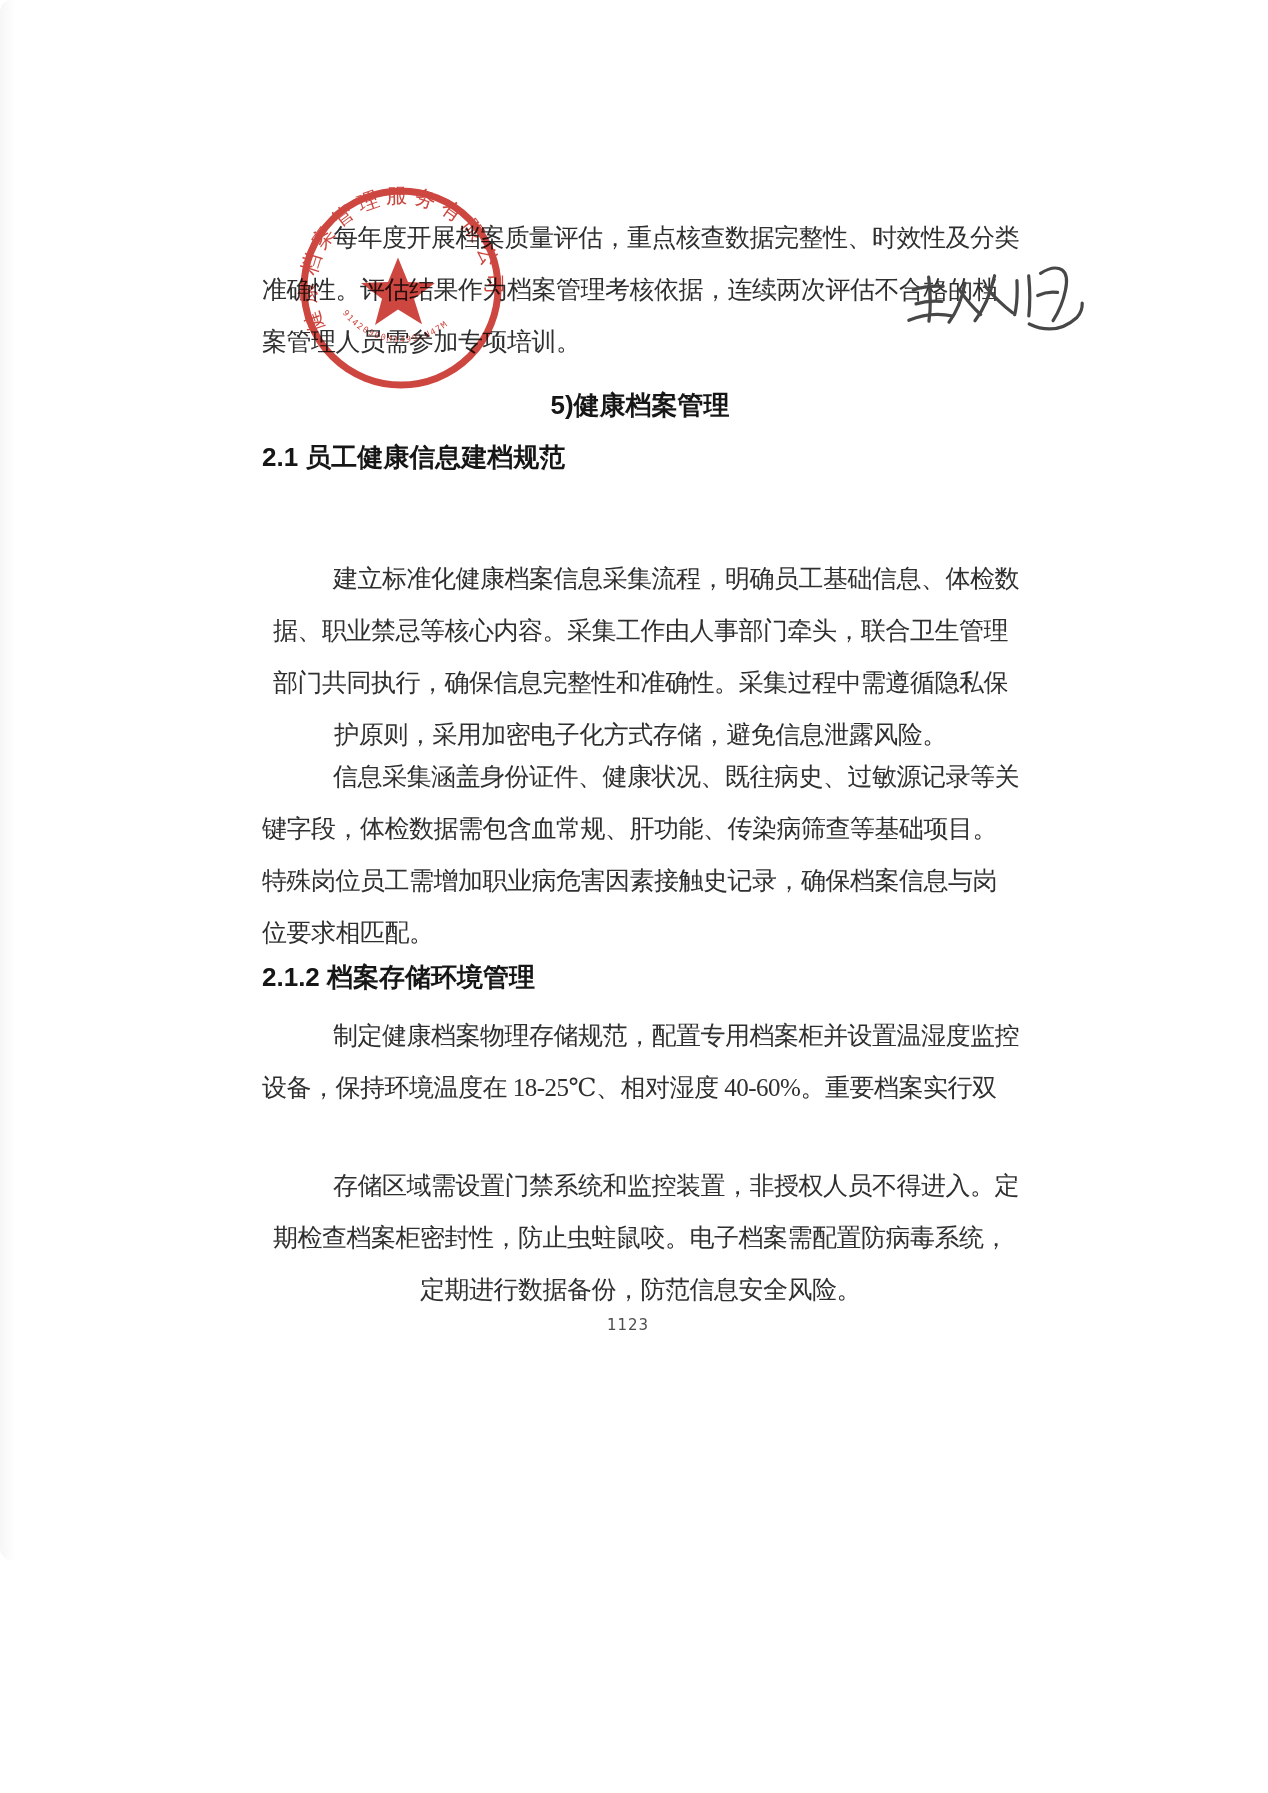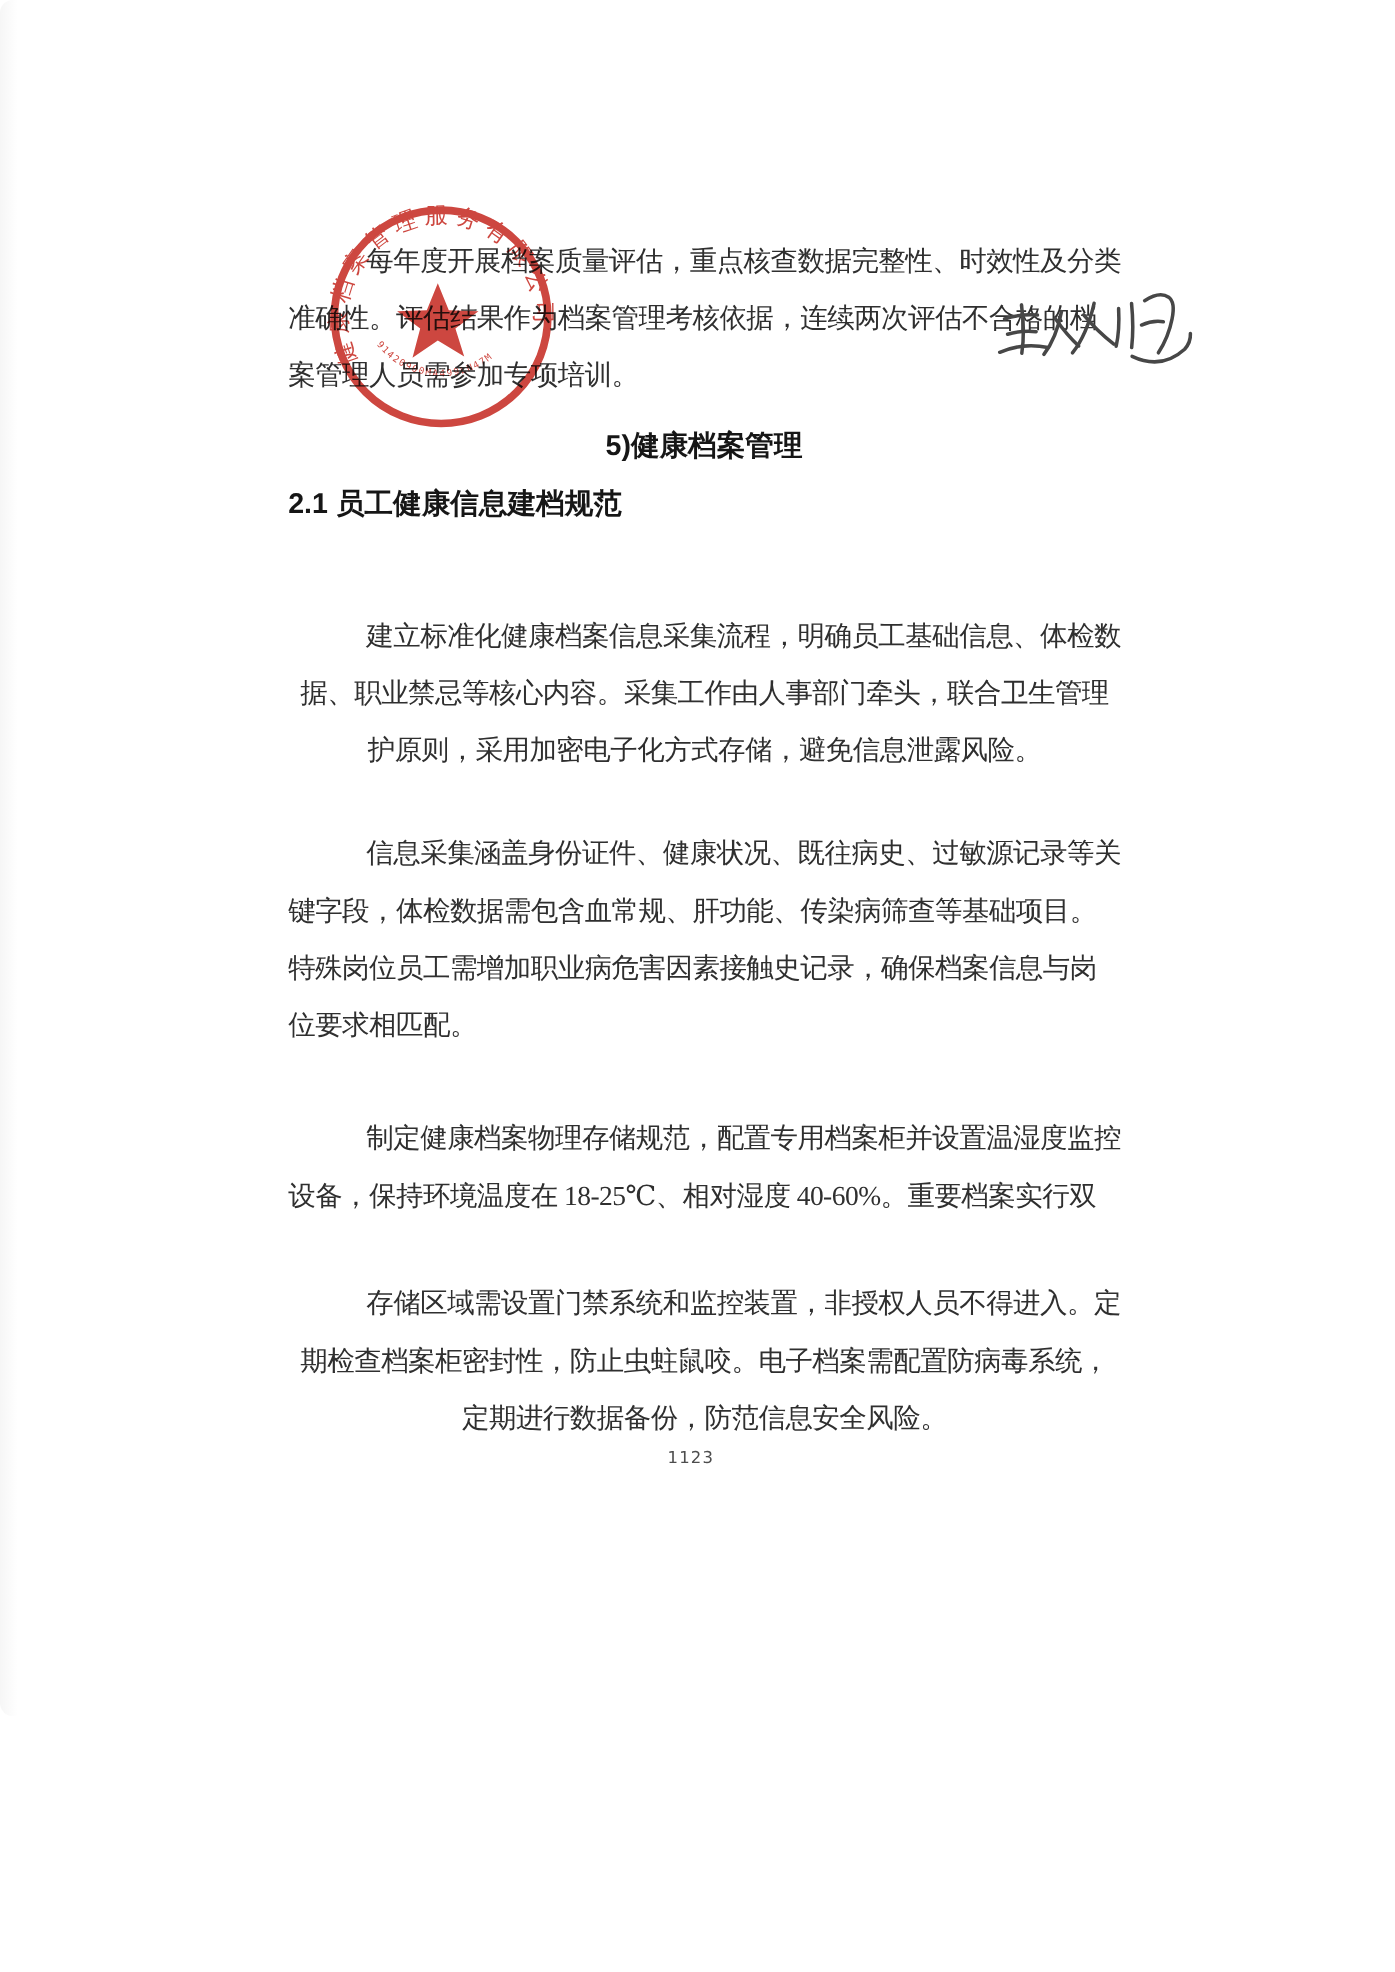--- a/index.html
+++ b/index.html
@@ -121,30 +121,32 @@
   </svg>
 
   <div class="heading-center" style="top:388px;">5)健康档案管理</div>
 
   <div class="heading" style="top:440px;">2.1 员工健康信息建档规范</div>
 
 
   <div class="bodytext" style="top:553px;text-align:center;">
     <div class="line indent">建立标准化健康档案信息采集流程，明确员工基础信息、体检数</div>
     <div class="line">据、职业禁忌等核心内容。采集工作由人事部门牵头，联合卫生管理</div>
+    <div class="line">部门共同执行，确保信息完整性和准确性。采集过程中需遵循隐私保</div>
     <div class="line">护原则，采用加密电子化方式存储，避免信息泄露风险。</div>
   </div>
 
   <div class="bodytext" style="top:751px;">
     <div class="line indent">信息采集涵盖身份证件、健康状况、既往病史、过敏源记录等关</div>
     <div class="line">键字段，体检数据需包含血常规、肝功能、传染病筛查等基础项目。</div>
     <div class="line">特殊岗位员工需增加职业病危害因素接触史记录，确保档案信息与岗</div>
     <div class="line">位要求相匹配。</div>
   </div>
 
+  <div class="heading" style="top:960px;">2.1.2 档案存储环境管理</div>
 
   <div class="bodytext" style="top:1010px;">
     <div class="line indent">制定健康档案物理存储规范，配置专用档案柜并设置温湿度监控</div>
     <div class="line">设备，保持环境温度在 18-25℃、相对湿度 40-60%。重要档案实行双</div>
   </div>
 
   <div class="bodytext" style="top:1160px;text-align:center;">
     <div class="line indent">存储区域需设置门禁系统和监控装置，非授权人员不得进入。定</div>
     <div class="line">期检查档案柜密封性，防止虫蛀鼠咬。电子档案需配置防病毒系统，</div>
     <div class="line">定期进行数据备份，防范信息安全风险。</div>

